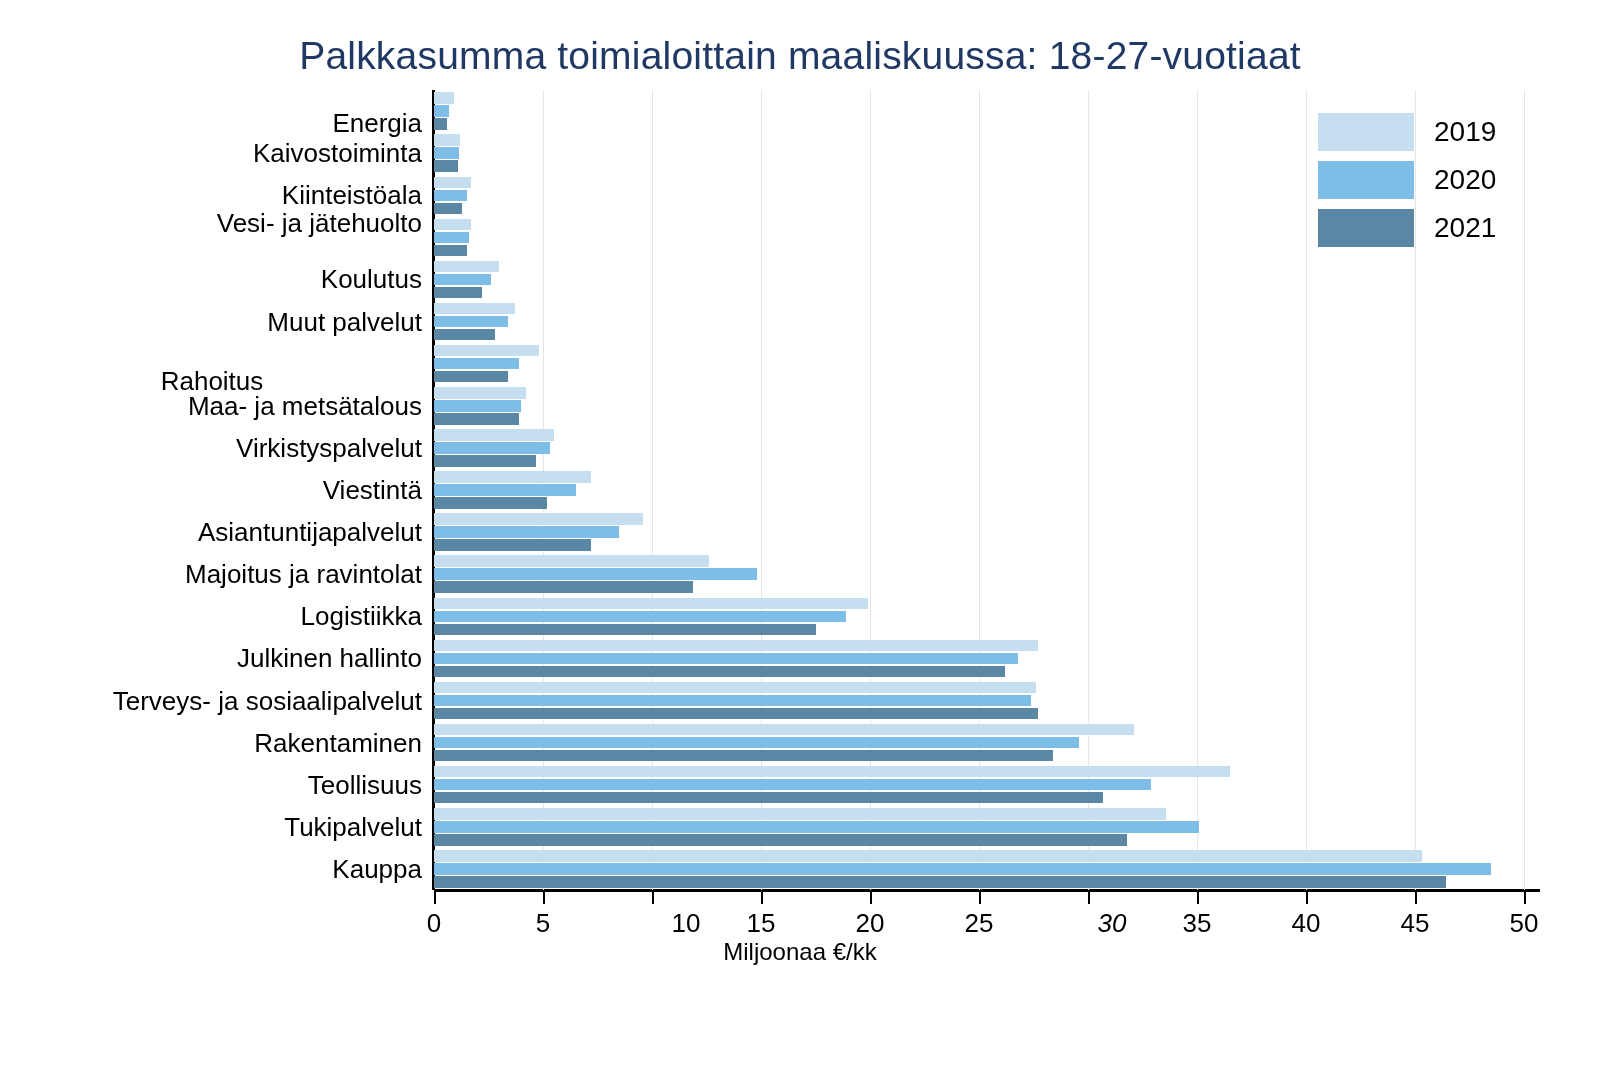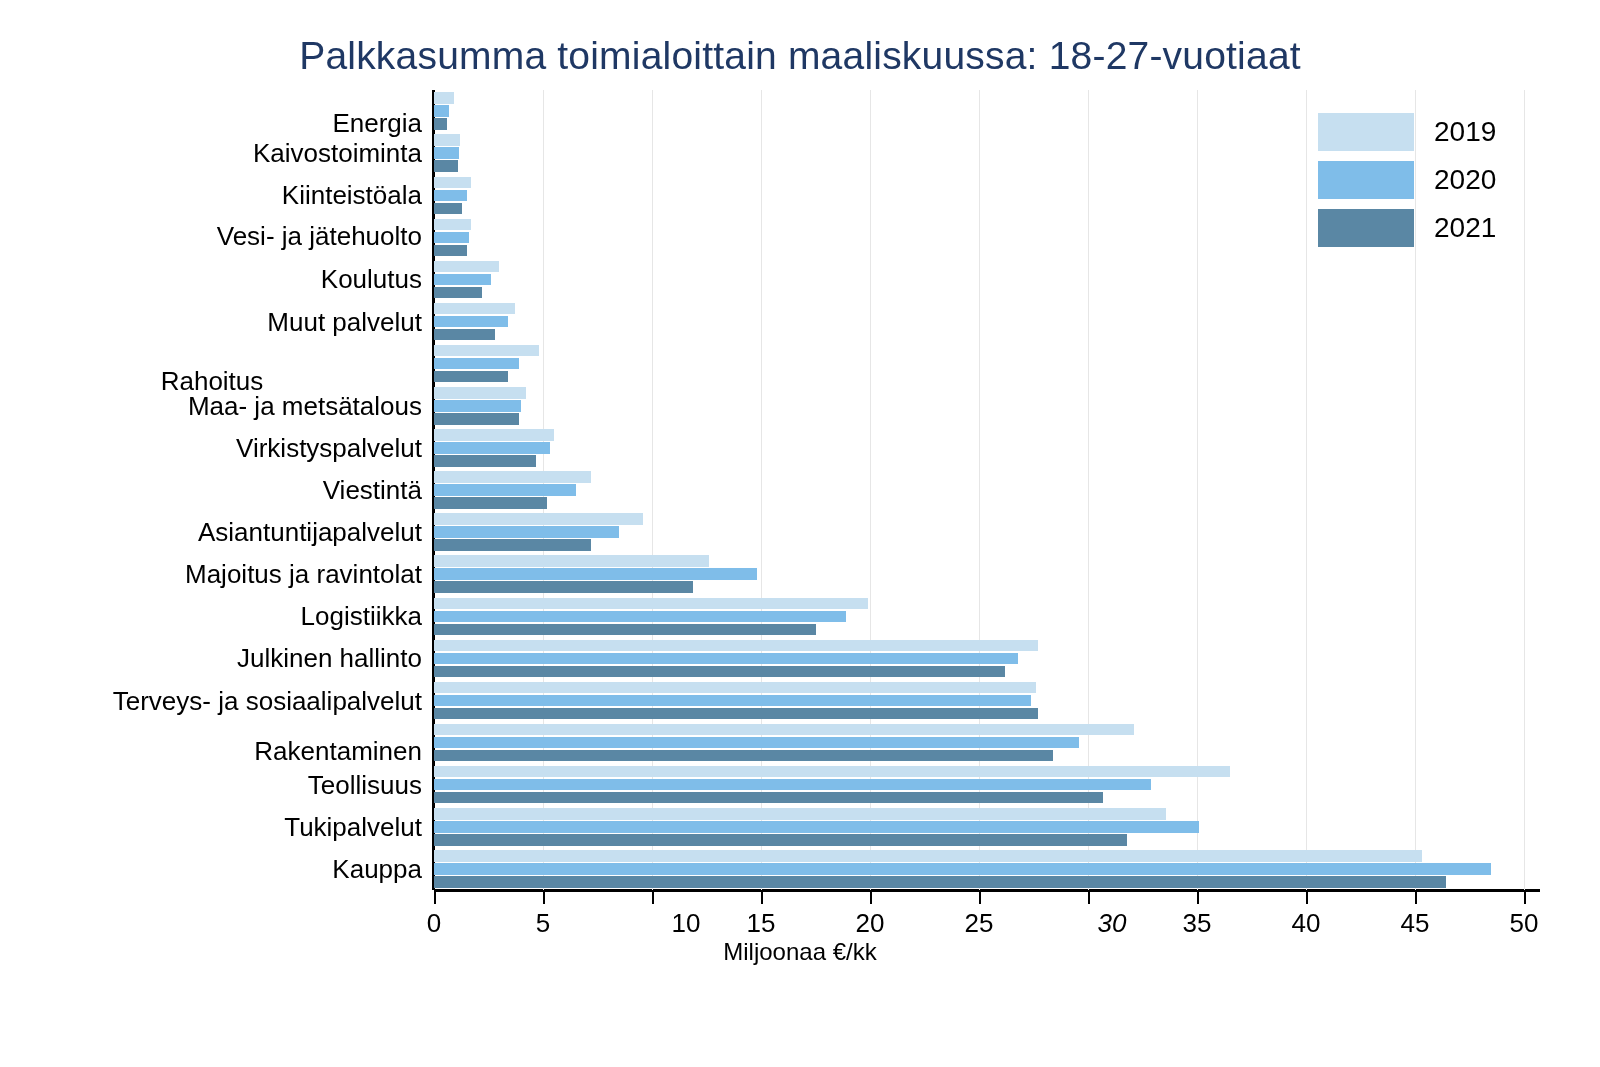--- a/index.html
+++ b/index.html
@@ -303,33 +303,33 @@
         <div class="bar y2019" title="Kauppa 2019: 45.3" style="top: 0px; height: 11.5px; width: 987.54px; background: rgb(198, 223, 240);"></div>
         <div class="bar y2020" title="Kauppa 2020: 48.5" style="top: 13px; height: 11.5px; width: 1057.3px; background: rgb(127, 189, 233);"></div>
         <div class="bar y2021" title="Kauppa 2021: 46.4" style="top: 26px; height: 11.5px; width: 1011.52px; background: rgb(90, 135, 164);"></div>
       </div>
     </div>
 
   <div id="cat-labels">
       <div class="cat-label" style="top: 110px;">Energia</div>
       <div class="cat-label" style="top: 140.158px;">Kaivostoiminta</div>
       <div class="cat-label" style="top: 182.263px;">Kiinteistöala</div>
-      <div class="cat-label" style="top: 223px;">Vesi- ja jätehuolto</div>
+      <div class="cat-label" style="top: 210px;">Vesi- ja jätehuolto</div>
       <div class="cat-label" style="top: 266.474px;">Koulutus</div>
       <div class="cat-label" style="top: 308.579px;">Muut palvelut</div>
       <div class="cat-label" style="top: 368px; text-align: center;">Rahoitus</div>
       <div class="cat-label" style="top: 392.789px;">Maa- ja metsätalous</div>
       <div class="cat-label" style="top: 434.895px;">Virkistyspalvelut</div>
       <div class="cat-label" style="top: 477px;">Viestintä</div>
       <div class="cat-label" style="top: 519.105px;">Asiantuntijapalvelut</div>
       <div class="cat-label" style="top: 561.211px;">Majoitus ja ravintolat</div>
       <div class="cat-label" style="top: 603.316px;">Logistiikka</div>
       <div class="cat-label" style="top: 645.421px;">Julkinen hallinto</div>
       <div class="cat-label" style="top: 687.526px;">Terveys- ja sosiaalipalvelut</div>
-      <div class="cat-label" style="top: 729.632px; margin-top: 8px;">Rakentaminen</div>
+      <div class="cat-label" style="top: 729.632px;">Rakentaminen</div>
       <div class="cat-label" style="top: 771.737px;">Teollisuus</div>
       <div class="cat-label" style="top: 813.842px;">Tukipalvelut</div>
       <div class="cat-label" style="top: 855.947px;">Kauppa</div>
     </div>
 
   <div id="x-axis-label">Miljoonaa €/kk</div>
 
   <div id="legend">
     <div class="legend-row">
       <span class="legend-swatch y2019"></span>

